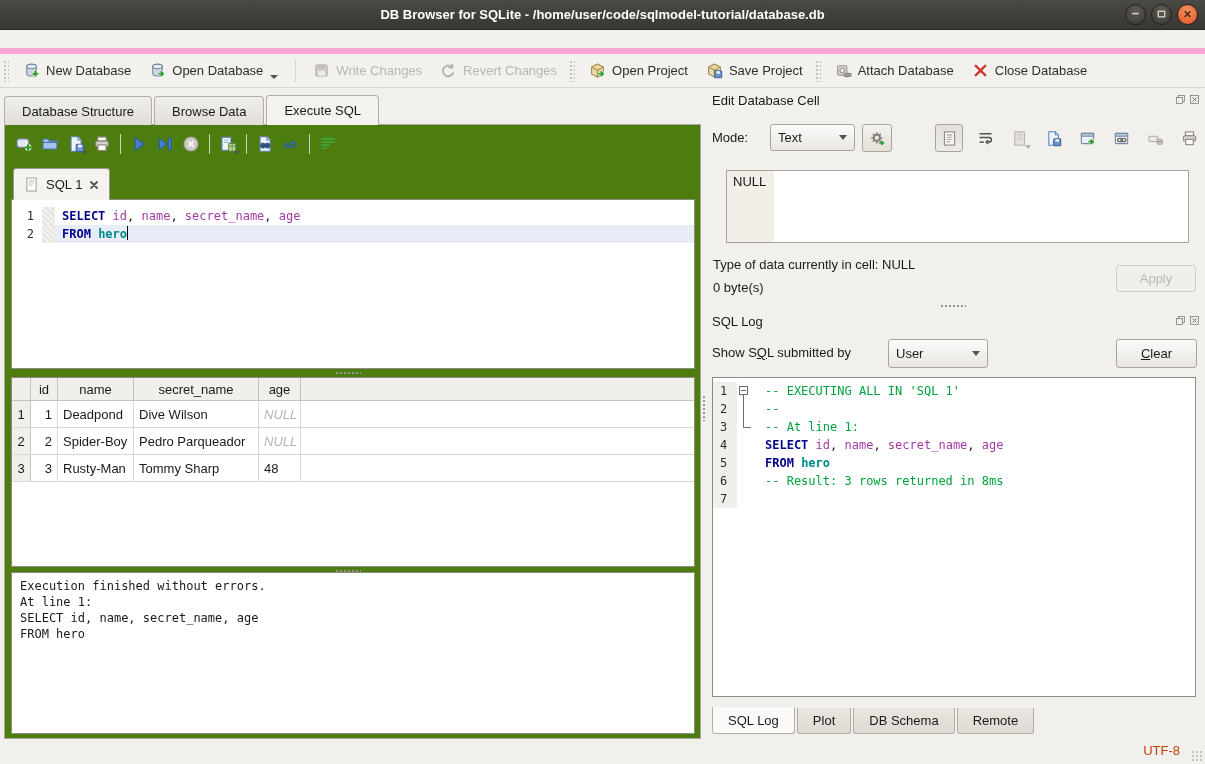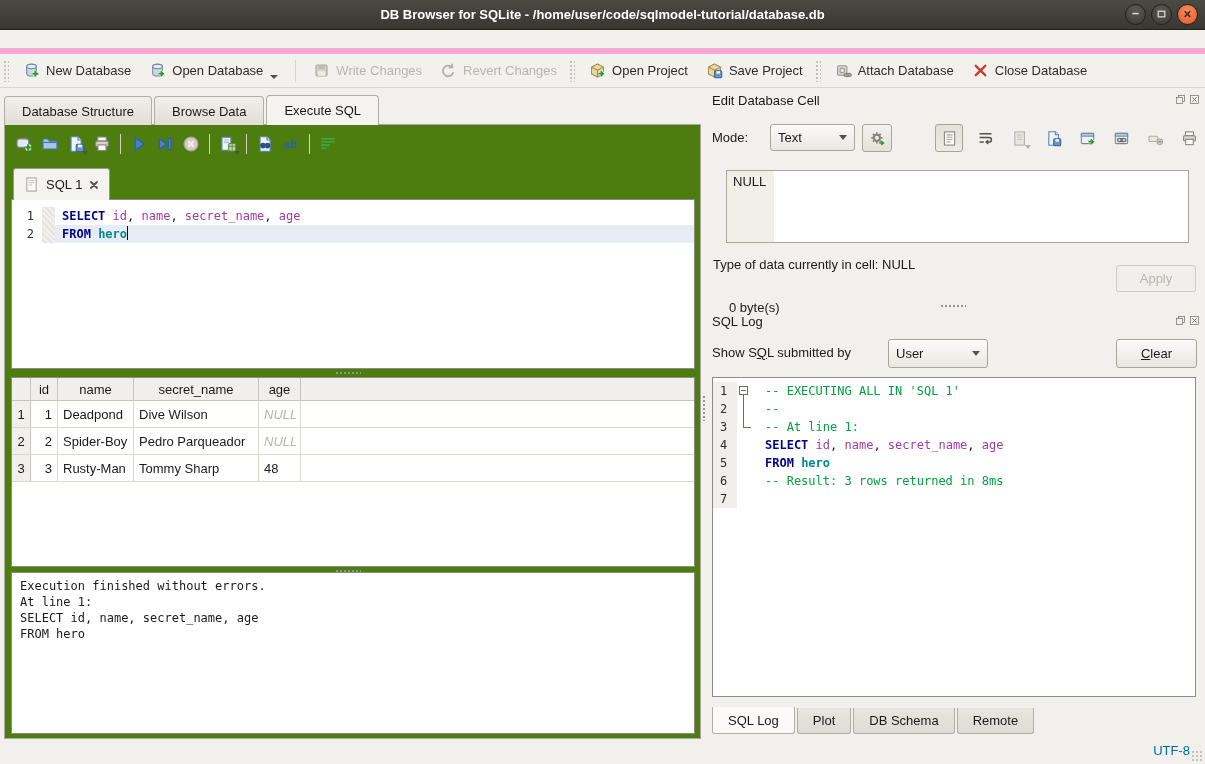--- a/index.html
+++ b/index.html
@@ -112,21 +112,21 @@
   .ci-btn.active { width:28px; height:28px; border:1px solid #a7a39b; border-radius:3px;
     background:linear-gradient(#e3e0da,#edebe6); }
   .ci-btn .dd { position:absolute; right:0; bottom:1px; width:0; height:0;
     border-left:3px solid transparent; border-right:3px solid transparent; border-top:4px solid #b3b0a8; }
 
   .cell-editor { position:absolute; left:19px; top:82px; width:463px; height:73px; background:#fff;
     border:1px solid #a9a59d; display:flex; }
   .cell-null-box { width:47px; background:#f2eee8; padding:3px 0 0 6px; }
 
   .type-text { position:absolute; left:6px; top:169px; }
-  .size-text { position:absolute; left:22px; top:192px;margin-top:20px; }
+  .size-text { position:absolute; left:6px; top:192px; }
   .btn { height:27px; border:1px solid #a9a59d; border-radius:3px;
     background:linear-gradient(#fcfbfa,#e8e5e0); display:flex; align-items:center; justify-content:center; }
   .btn.disabled { background:#f1efeb; border-color:#cfccc4; color:#b9b6af; }
   #apply-btn { position:absolute; left:409px; top:177px; width:80px; }
   #clear-btn { position:absolute; left:409px; top:251px; width:81px; height:29px; }
 
   .show-label { position:absolute; left:5px; top:257px; }
   #filter-select { left:181px; top:251px; width:100px; height:29px; }
   #mode-select { left:63px; top:36px; width:85px; }
 
@@ -145,21 +145,21 @@
   .f-horiz { position:absolute; left:6px; top:9px; width:8px; height:1px; background:#6f6c65; }
 
   
   .bottom-tabs { position:absolute; left:5px; top:619px; display:flex; }
   .btab { height:26px; margin-top:1px; padding:0 15px; display:flex; align-items:center;
     background:linear-gradient(#e9e6e0,#dedbd4); border:1px solid #b2aea6; border-top:none;
     border-radius:0 0 3px 3px; margin-right:2px; }
   .btab.active { background:#fbfaf8; height:27px; margin-top:0; }
 
   
-  .status-enc { position:absolute; right:15px; top:743px; color:#0369a1; }
+  .status-enc { position:absolute; right:25px; top:743px; color:#c2410c; }
   .resize-grip { position:absolute; right:3px; bottom:3px; width:11px; height:11px;
     background-image:radial-gradient(circle, #c6c3bb 1px, transparent 1.2px); background-size:4px 4px; }
 
   u { text-decoration:underline; }
   .ic svg { display:block; }
 </style>
 </head>
 <body>
 
 <div id="app">

